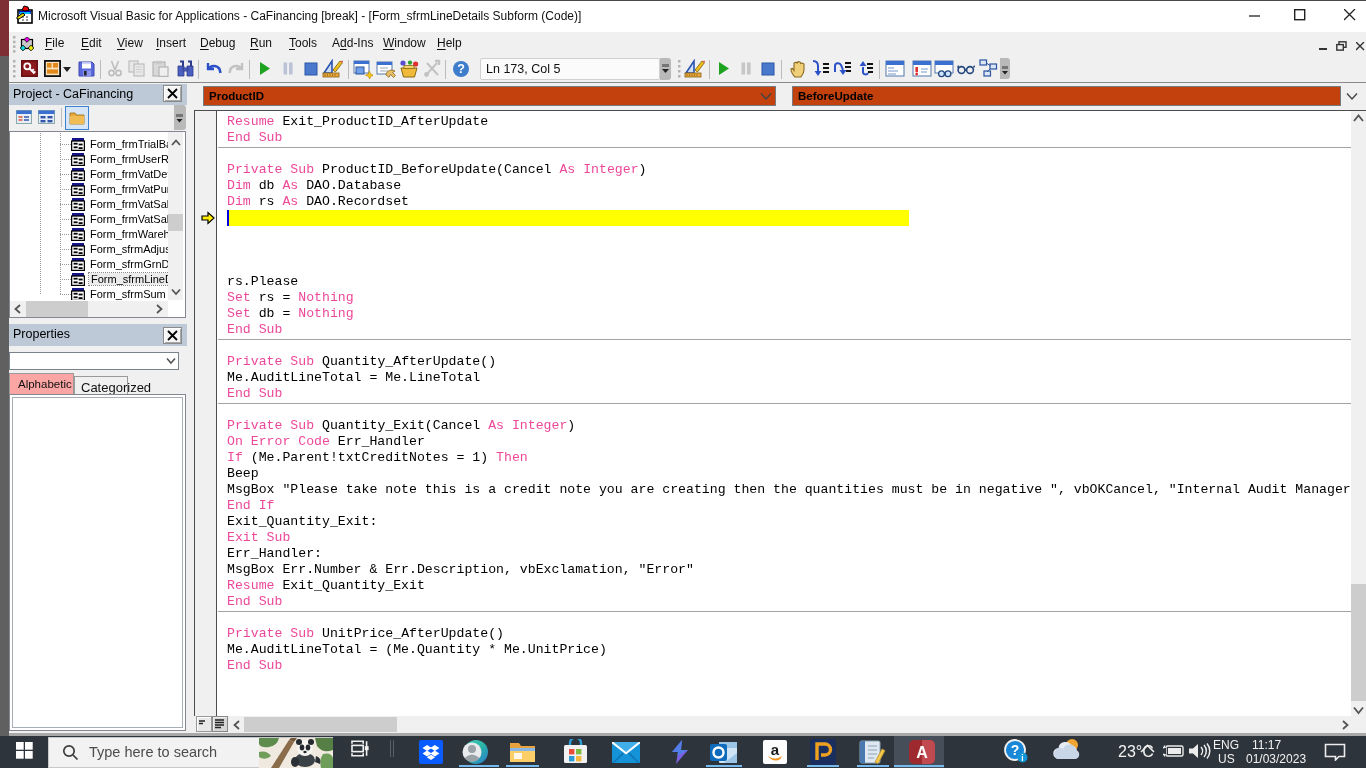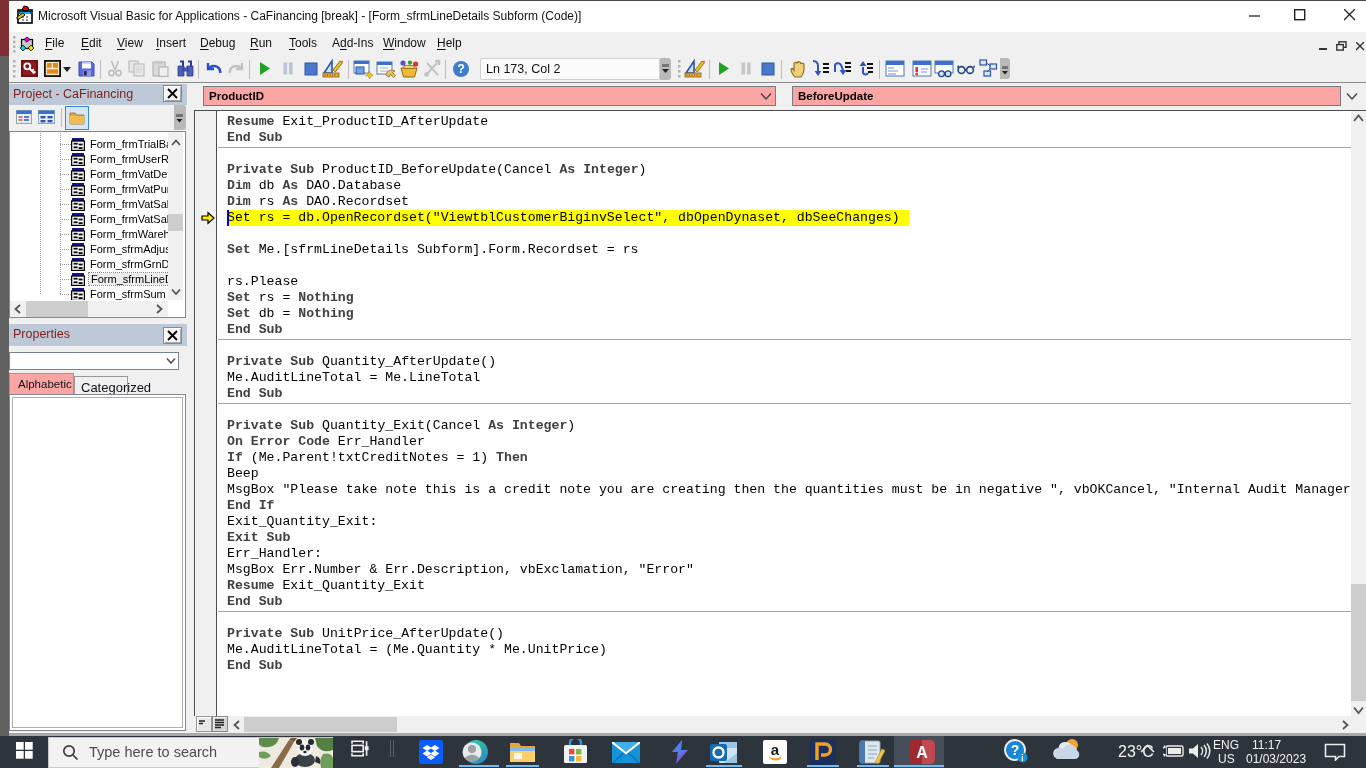--- a/index.html
+++ b/index.html
@@ -19,44 +19,44 @@
   
   #toolbar { left:9px; top:56px; width:1357px; height:27px; background:#f0f0f0; }
   #midline { left:9px; top:82px; width:1357px; height:2px; background:#8a8a8a; }
   .tsep { position:absolute; top:4px; width:1px; height:19px; background:#bcbcbc; }
   #lnbox { left:480px; top:58px; width:180px; height:22px; background:#fbfbfb; border:1px solid #d0d0d0; border-radius:2px; }
   #lnbox span { position:absolute; left:5px; top:3px; font-size:12.5px; color:#111; }
   #lnhandle { left:660px; top:58px; width:11px; height:22px; background:#b9b9b9; border-radius:0 3px 3px 0; }
   
   #dock { left:9px; top:83px; width:185px; height:653px; background:#f0f0f0; }
   .phead { position:absolute; left:0; width:178px; height:21px; background:#bdc9d7; }
-  .phead .t { position:absolute; left:4px; top:3px; font-size:12.5px; color:#7f1d1d; }
+  .phead .t { position:absolute; left:4px; top:3px; font-size:12.5px; color:#000000; }
   .xbtn { position:absolute; width:19px; height:17px; background:#f5f5f5; border:1px solid #8a8a8a; box-shadow:inset 1px 1px 0 #fff, inset -1px -1px 0 #a8a8a8; }
   .xbtn svg { position:absolute; left:3px; top:2px; }
   
   #treebox { left:9px; top:131px; width:177px; height:187px; background:#fff; border:1px solid #828790; }
   .trow { position:absolute; left:0; width:175px; height:15px; font-size:11px; color:#000; }
   .trow .lbl { position:absolute; left:80px; top:1px; white-space:nowrap; }
   .trow .doth0 { position:absolute; left:50px; top:7px; width:11px; height:1px; background-image:linear-gradient(90deg,#9a9a9a 1px, transparent 1px); background-size:2px 1px; }
   .ticon { position:absolute; left:61px; top:1px; }
   .dotv { position:absolute; width:1px; background-image:linear-gradient(#9a9a9a 1px, transparent 1px); background-size:1px 2px; }
   
   .sb { position:absolute; background:#f0f0f0; }
   .sbthumb { position:absolute; background:#cdcdcd; }
   .caret { position:absolute; }
   
   #propcombo { left:0px; top:28px; width:170px; height:18px; background:#fff; border:1px solid #7a828c; }
   .tab { position:absolute; font-size:11.5px; color:#111; border:1px solid #9a9a9a; border-bottom:none; background:#f0f0f0; }
   #propbox { left:0px; top:70px; width:177px; height:337px; background:#fff; border:1px solid #828790; box-shadow:inset 0 0 0 2px #fff, inset 0 0 0 3px #a8aeb5; }
   
   #codewin { left:194px; top:83px; width:1172px; height:653px; background:#f0f0f0; }
-  .combo { position:absolute; top:3px; height:20px; background:#fca5a5; border:1px solid #767b82; }
+  .combo { position:absolute; top:3px; height:20px; background:#c2410c; border:1px solid #767b82; }
   .combo .ct { position:absolute; left:5px; top:3px; font-size:11.5px; font-weight:bold; color:#000; }
   .cl { position:absolute; left:9px; white-space:pre; font-family:"Liberation Mono", monospace; font-size:13.2px; line-height:16px; height:16px; color:#000; }
-  .k { color:#404040;font-weight:bold; }
+  .k { color:#ec4899; }
   
   #taskbar { left:0; top:736px; width:1366px; height:32px; background:#2e343b; }
   .underline { position:absolute; top:765px; height:2px; background:#76b9ed; }
   .traytext { position:absolute; color:#f2f2f2; font-size:12px; }
 </style>
 </head>
 <body>
 <div class="abs" id="leftstrip">
     <div class="maroon"></div>
     <div class="dk"></div>
@@ -264,21 +264,21 @@
     <path d="M12 2 l4 0 0 4" fill="none" stroke="#c2c2c2" stroke-width="2.4"></path>
   </svg>
 <div class="tsep abs" style="left:445px;top:60px"></div>
 
 <svg class="abs" style="left:452px;top:60px" width="18" height="18">
     <circle cx="9" cy="9" r="8" fill="#3e7ccc"></circle>
     <text x="9" y="13.4" font-size="12.5" font-weight="bold" fill="#fff" text-anchor="middle" font-family="Liberation Sans">?</text>
   </svg>
 
 <div class="abs" id="lnbox">
-    <span>Ln 173, Col 2</span>
+    <span>Ln 173, Col 5</span>
   </div>
 <div class="abs" id="lnhandle"></div>
 <svg class="abs" style="left:662px;top:64px" width="8" height="10">
     <path d="M0 0 h7 M0 2 h7" stroke="#333" stroke-width="1.2"></path>
     <path d="M0 5 h7 l-3.5 4 z" fill="#222"></path>
   </svg>
 
 <svg class="abs" style="left:678px;top:60px" width="4" height="18">
     <g fill="#b2b2b2">
       <rect y="0" width="2.5" height="2.5"></rect>
@@ -618,22 +618,20 @@
 <div class="abs" style="left:218px;top:339px;width:1133px;height:1px;background:#a3a3a3"></div>
 <div class="abs" style="left:218px;top:403px;width:1133px;height:1px;background:#a3a3a3"></div>
 <div class="abs" style="left:218px;top:611px;width:1133px;height:1px;background:#a3a3a3"></div>
 
 <div class="abs" id="codetext" style="left:218px;top:111px;width:1133px;height:605px;overflow:hidden">
   <div class="cl" style="top:3px"><span class="k">Resume</span> Exit_ProductID_AfterUpdate</div>
   <div class="cl" style="top:19px"><span class="k">End Sub</span></div>
   <div class="cl" style="top:51px"><span class="k">Private</span> <span class="k">Sub</span> ProductID_BeforeUpdate(Cancel <span class="k">As</span> <span class="k">Integer</span>)</div>
   <div class="cl" style="top:67px"><span class="k">Dim</span> db <span class="k">As</span> DAO.Database</div>
   <div class="cl" style="top:83px"><span class="k">Dim</span> rs <span class="k">As</span> DAO.Recordset</div>
-  <div class="cl" style="top:99px">Set rs = db.OpenRecordset("ViewtblCustomerBiginvSelect", dbOpenDynaset, dbSeeChanges)</div>
-  <div class="cl" style="top:131px"><span class="k">Set</span> Me.[sfrmLineDetails Subform].Form.Recordset = rs</div>
   <div class="cl" style="top:163px">rs.Please</div>
   <div class="cl" style="top:179px"><span class="k">Set</span> rs = <span class="k">Nothing</span></div>
   <div class="cl" style="top:195px"><span class="k">Set</span> db = <span class="k">Nothing</span></div>
   <div class="cl" style="top:211px"><span class="k">End Sub</span></div>
   <div class="cl" style="top:243px"><span class="k">Private</span> <span class="k">Sub</span> Quantity_AfterUpdate()</div>
   <div class="cl" style="top:259px">Me.AuditLineTotal = Me.LineTotal</div>
   <div class="cl" style="top:275px"><span class="k">End Sub</span></div>
   <div class="cl" style="top:307px"><span class="k">Private</span> <span class="k">Sub</span> Quantity_Exit(Cancel <span class="k">As</span> <span class="k">Integer</span>)</div>
   <div class="cl" style="top:323px"><span class="k">On Error Code</span> Err_Handler</div>
   <div class="cl" style="top:339px"><span class="k">If</span> (Me.Parent!txtCreditNotes = 1) <span class="k">Then</span></div>

